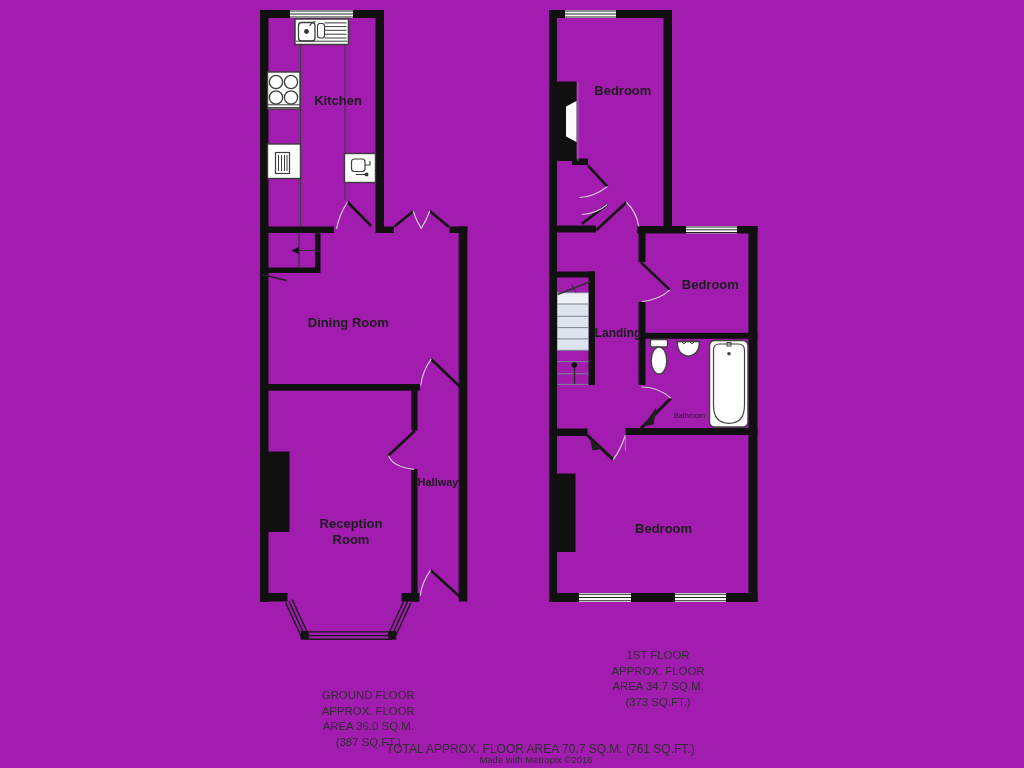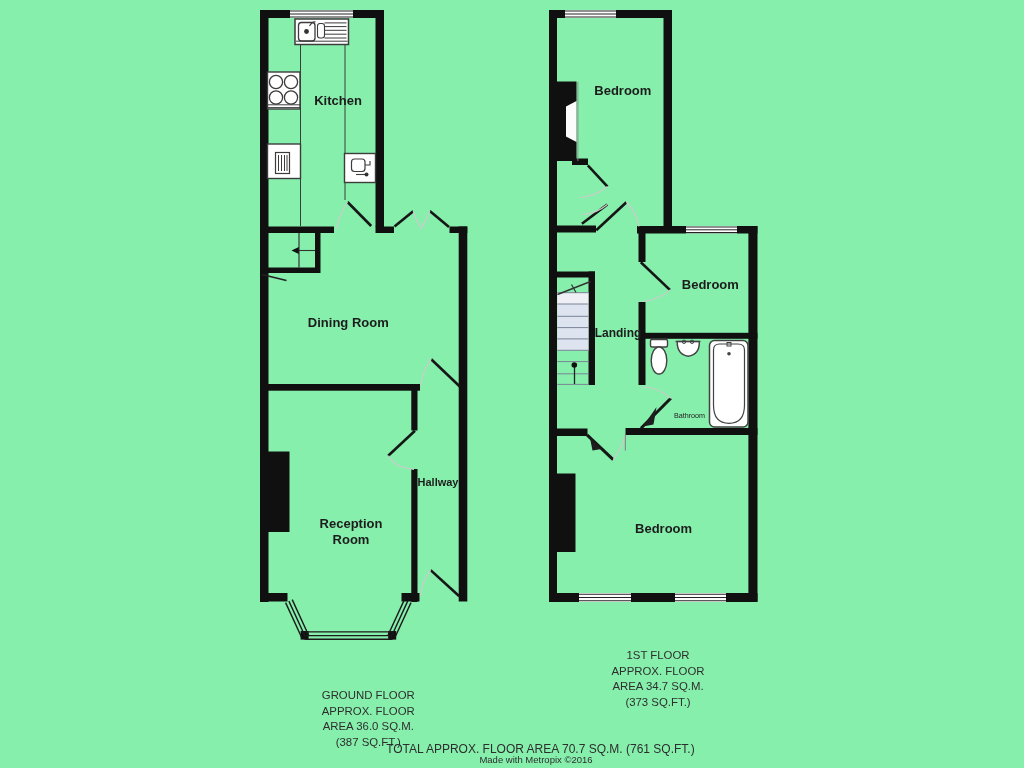--- a/index.html
+++ b/index.html
@@ -1,16 +1,16 @@
 <!DOCTYPE html>
 <html><head>
 <meta charset="utf-8">
 <style>
 html,body{margin:0;padding:0;}
-#c{position:relative;width:1024px;height:768px;background:#86efac;overflow:hidden;}
+#c{position:relative;width:1024px;height:768px;background:#a21caf;overflow:hidden;}
 svg{position:absolute;top:0;left:0;font-family:"Liberation Sans",sans-serif;}
 </style>
 </head>
 <body>
 <div id="c">
 <svg width="1024" height="768" viewBox="0 0 1024 768">
 
 <g fill="#101010" stroke="none">
 
   <rect x="260" y="10" width="8.5" height="592"></rect>

